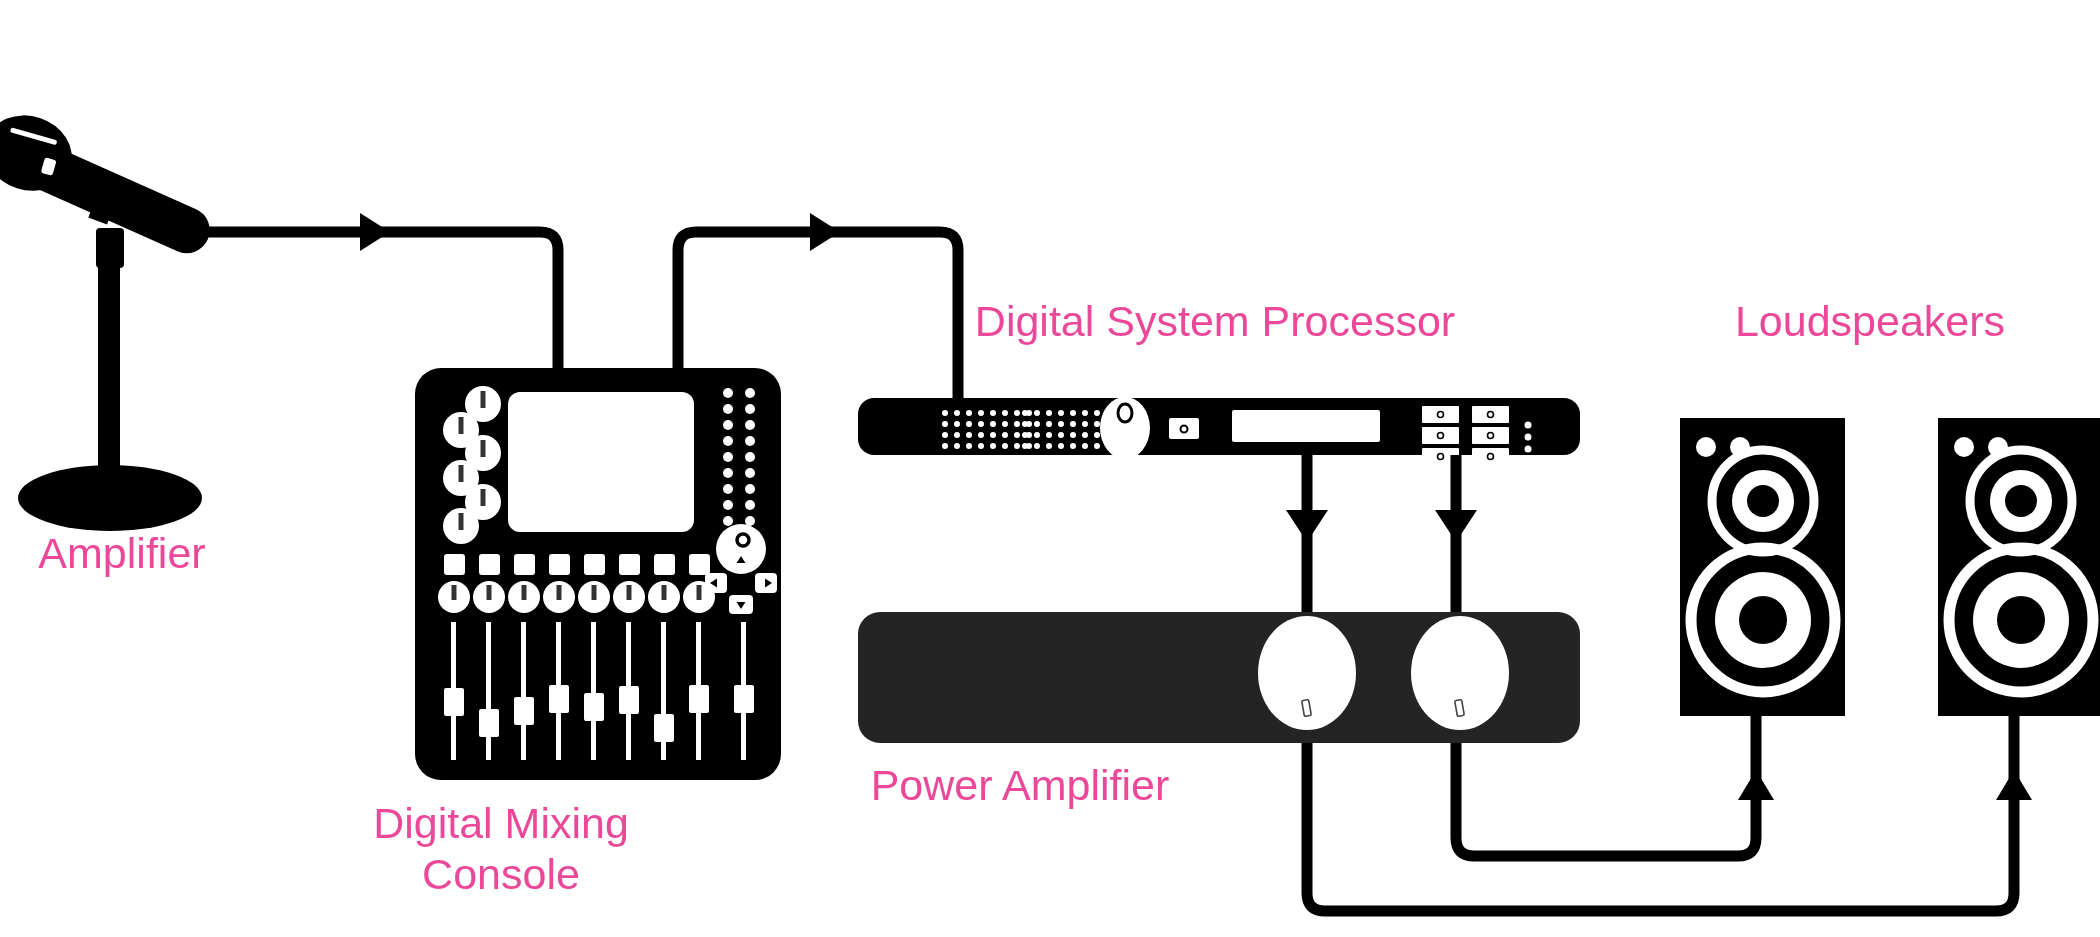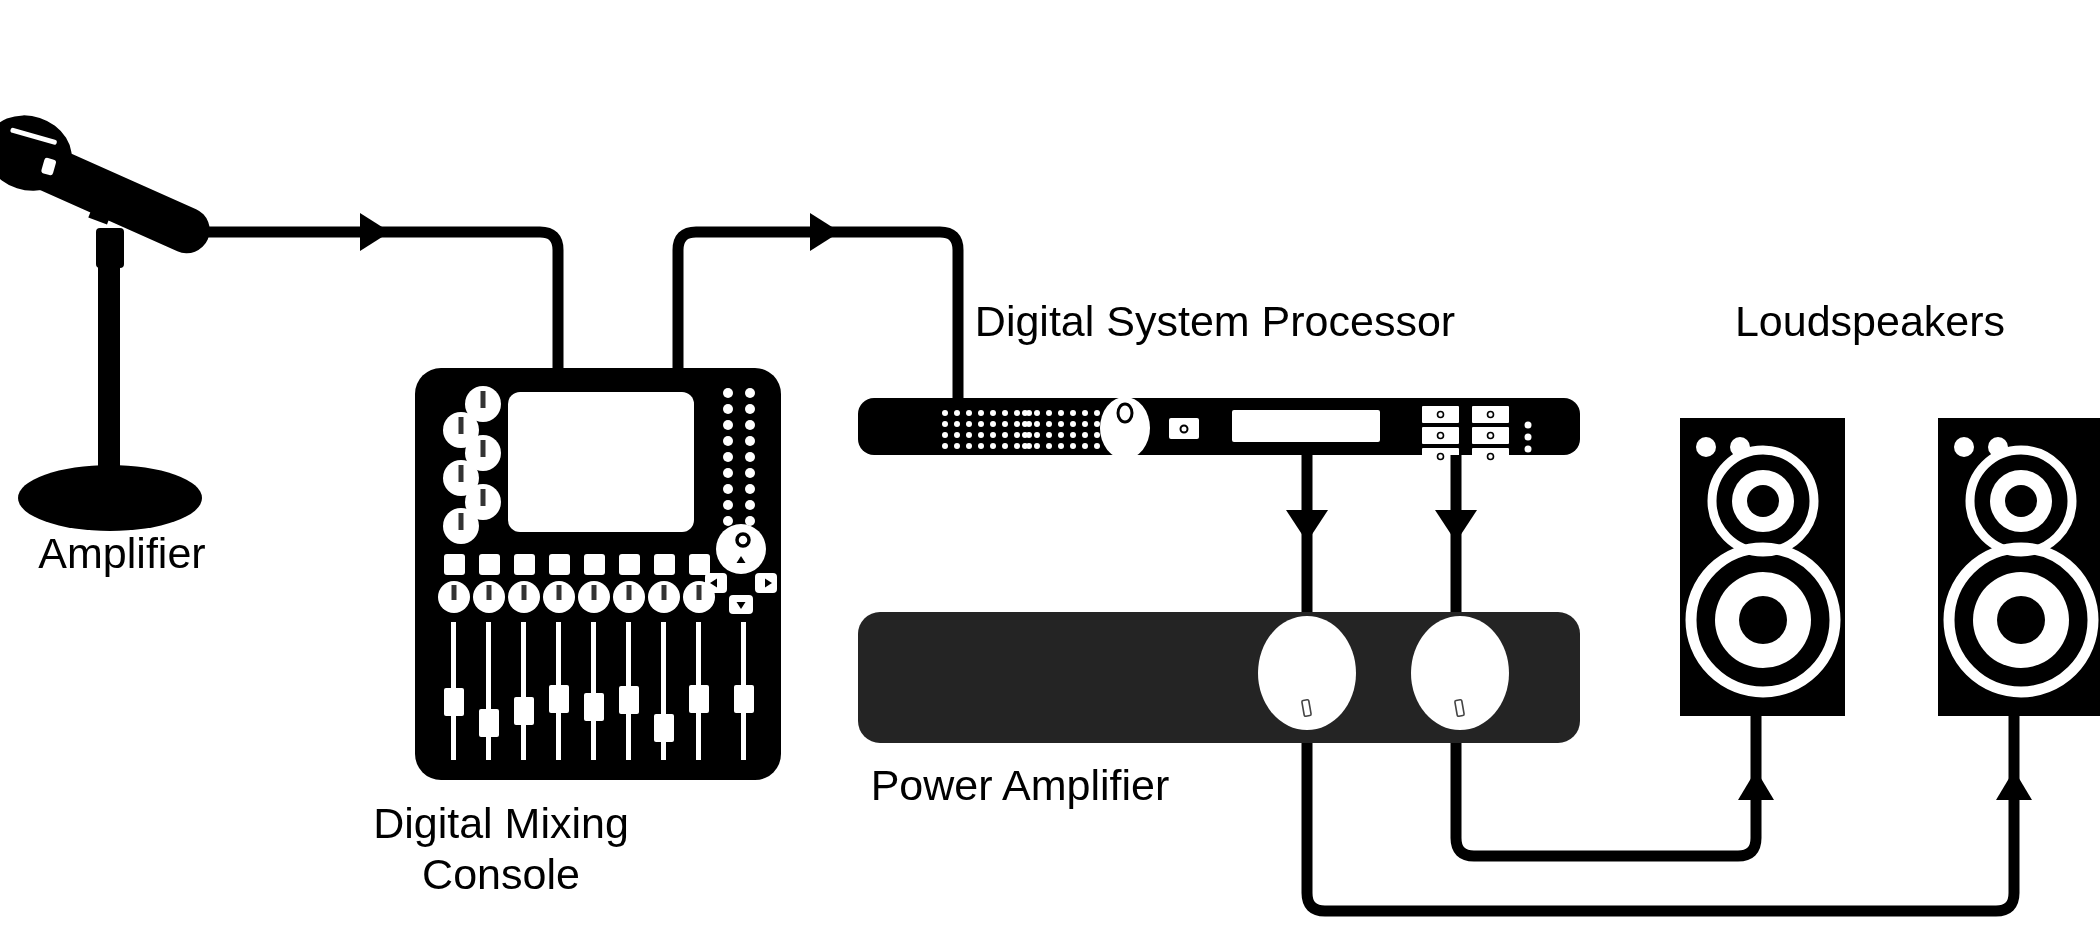--- a/index.html
+++ b/index.html
@@ -20,21 +20,21 @@
   #stage svg {
     display: block;
     position: absolute;
     top: 0;
     left: 0;
   }
   .dlabel {
     position: absolute;
     font-family: "Liberation Sans", sans-serif;
     font-size: 43px;
-    color: #000000;
+    color: #ec4899;
     white-space: pre;
     line-height: 1.18;
     text-align: center;
     letter-spacing: 0px;
   }
   #label-microphone { left: 0px;    top: 528px; width: 244px; }
   #label-console    { left: 318px;  top: 798px; width: 366px; }
   #label-processor  { left: 905px;  top: 296px; width: 620px; }
   #label-amplifier  { left: 800px;  top: 760px; width: 440px; }
   #label-speakers   { left: 1650px; top: 296px; width: 440px; }

